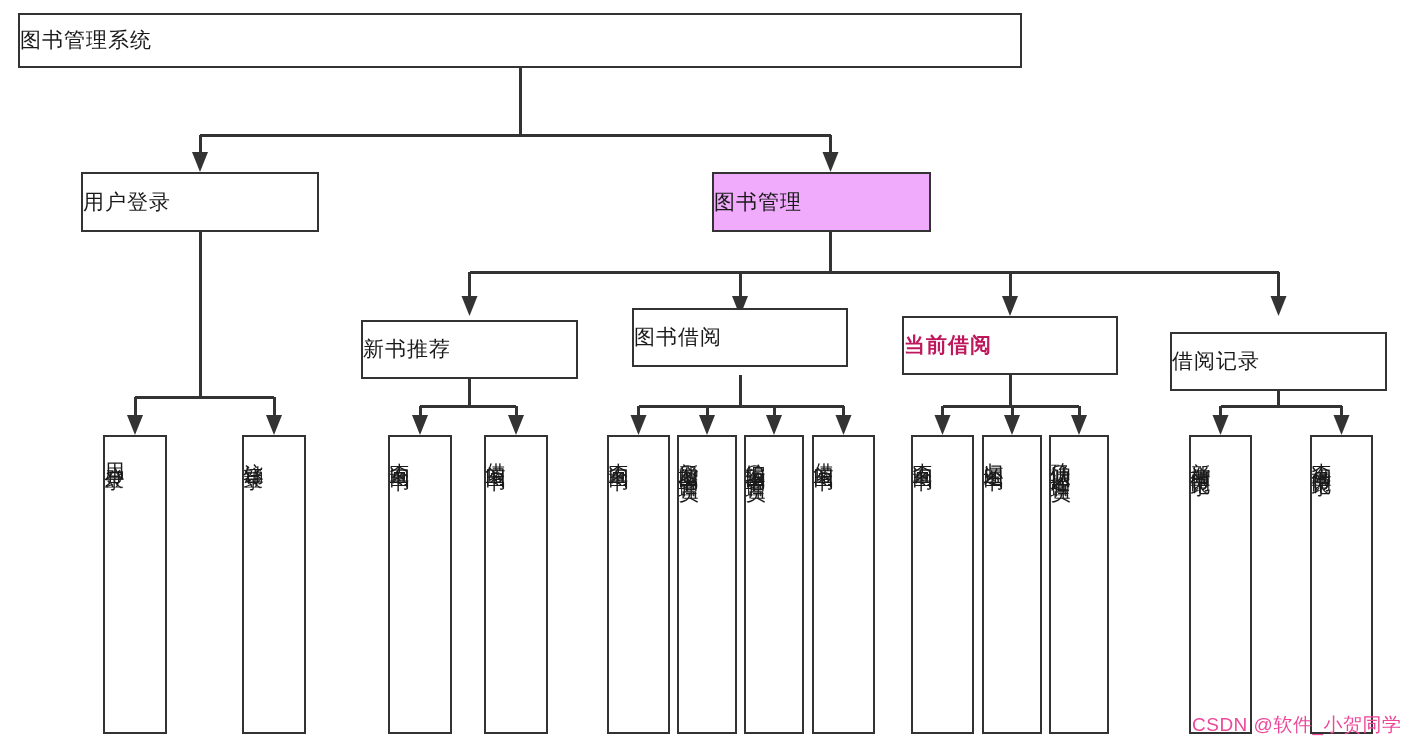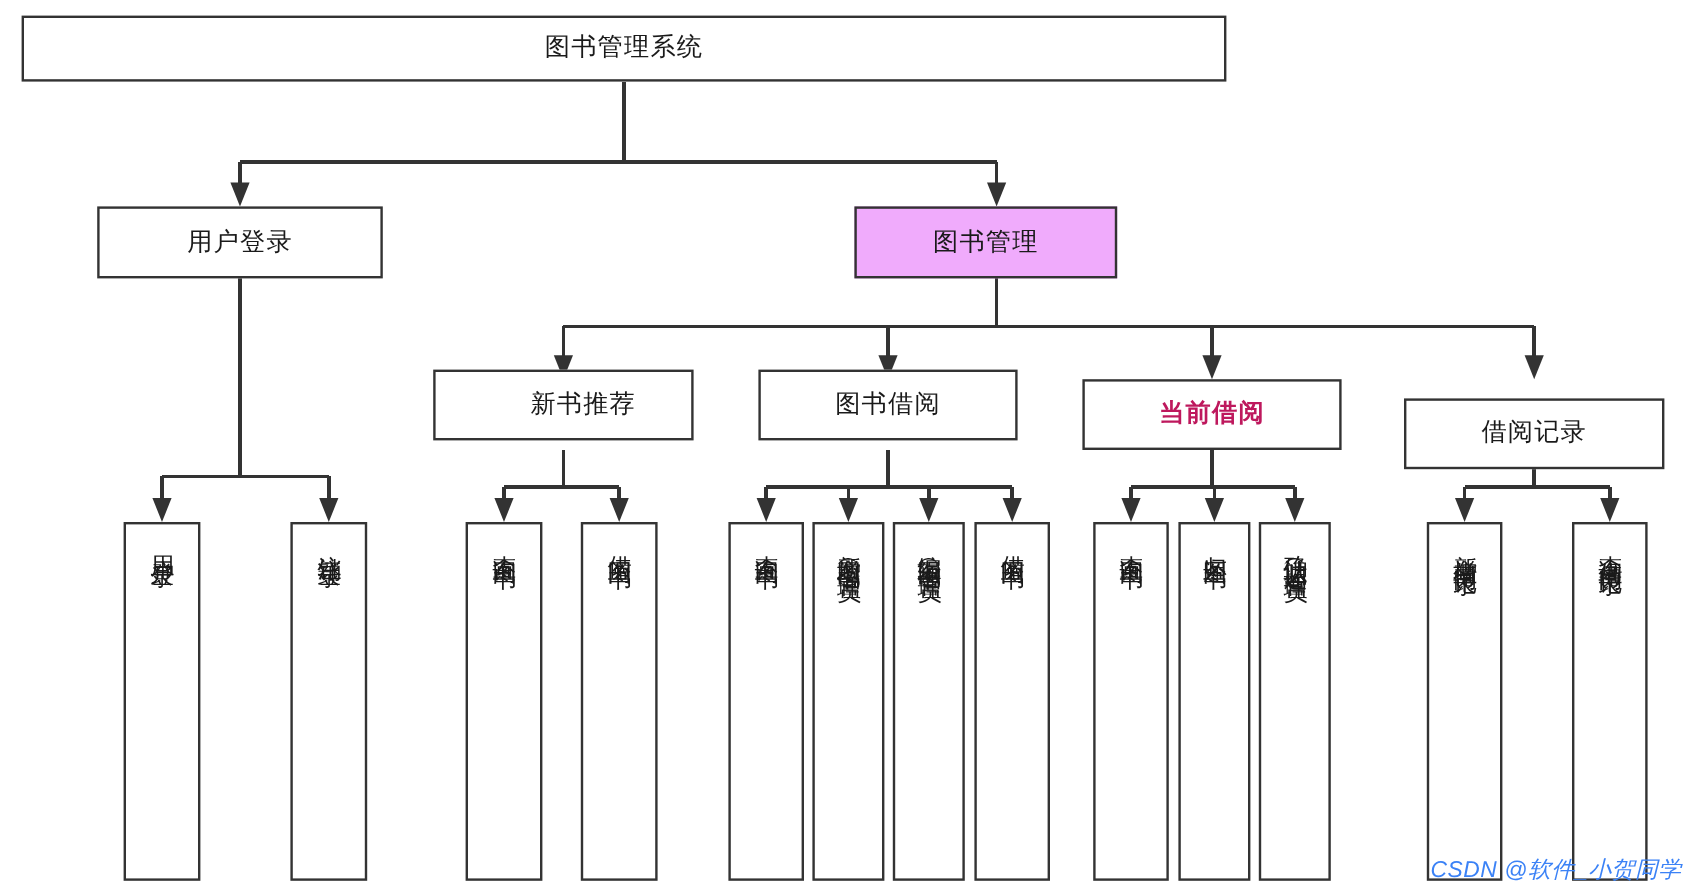--- a/index.html
+++ b/index.html
@@ -26,21 +26,21 @@
     height: 747px;
     pointer-events: none;
   }
   .node {
     position: absolute;
     box-sizing: border-box;
     background: #ffffff;
     border: 2px solid #a21caf;
     display: flex;
     align-items: center;
-    justify-content: center;
+    justify-content: flex-start;
     color: #000000;
     z-index: 3;
   }
   .node .label {
     font-size: 21px;
     line-height: 1.15;
     letter-spacing: 1px;
     white-space: nowrap;
     color: #1a1a1a;
   }
@@ -52,25 +52,24 @@
     writing-mode: vertical-rl;
     text-orientation: upright;
     white-space: nowrap;
     letter-spacing: 3px;
     font-size: 20px;
     line-height: 1;
   }
   .watermark {
     position: absolute;
     font-size: 19px;
-    color: #3b82f6;
+    color: #ec4899;
     white-space: nowrap;
     z-index: 6;
     letter-spacing: 0.5px;
-    font-style: italic;
   }
 </style>
 </head>
 <body>
 
 <div id="canvas">
   <svg id="edges" viewBox="0 0 1405 747">
       <line x1="520" y1="68" x2="520" y2="135" stroke="#333333" stroke-width="3" shape-rendering="crispEdges"></line>
       <line x1="200" y1="135" x2="830.5" y2="135" stroke="#333333" stroke-width="3" shape-rendering="crispEdges"></line>
       <line x1="200" y1="135" x2="200" y2="154" stroke="#333333" stroke-width="3" shape-rendering="crispEdges"></line>
@@ -127,21 +126,21 @@
   <div id="nodes">
       <div class="node" id="node-root" style="left: 18px; top: 13px; width: 1004px; height: 55px; border-color: rgb(51, 51, 51); background: rgb(255, 255, 255);">
         <span class="label" style="color: rgb(26, 26, 26);">图书管理系统</span>
       </div>
       <div class="node" id="node-l2_0" style="left: 81px; top: 172px; width: 238px; height: 60px; border-color: rgb(51, 51, 51); background: rgb(255, 255, 255);">
         <span class="label" style="color: rgb(26, 26, 26);">用户登录</span>
       </div>
       <div class="node" id="node-l2_1" style="left: 712px; top: 172px; width: 219px; height: 60px; border-color: rgb(51, 51, 51); background: #f0abfc;">
         <span class="label" style="color: rgb(26, 26, 26);">图书管理</span>
       </div>
-      <div class="node" id="node-l3_0" style="left: 361px; top: 308px; width: 217px; height: 59px; border-color: rgb(51, 51, 51); background: rgb(255, 255, 255); padding-left: 33px;">
+      <div class="node" id="node-l3_0" style="left: 361px; top: 320px; width: 217px; height: 59px; border-color: rgb(51, 51, 51); background: rgb(255, 255, 255);">
         <span class="label" style="color: rgb(26, 26, 26);">新书推荐</span>
       </div>
       <div class="node" id="node-l3_1" style="left: 632px; top: 308px; width: 216px; height: 59px; border-color: rgb(51, 51, 51); background: rgb(255, 255, 255);">
         <span class="label" style="color: rgb(26, 26, 26);">图书借阅</span>
       </div>
       <div class="node" id="node-l3_2" style="left: 902px; top: 316px; width: 216px; height: 59px; border-color: rgb(51, 51, 51); background: rgb(255, 255, 255);">
         <span class="label" style="color: #be185d; font-weight: bold;">当前借阅</span>
       </div>
       <div class="node" id="node-l3_3" style="left: 1170px; top: 332px; width: 217px; height: 59px; border-color: rgb(51, 51, 51); background: rgb(255, 255, 255);">
         <span class="label" style="color: rgb(26, 26, 26);">借阅记录</span>

